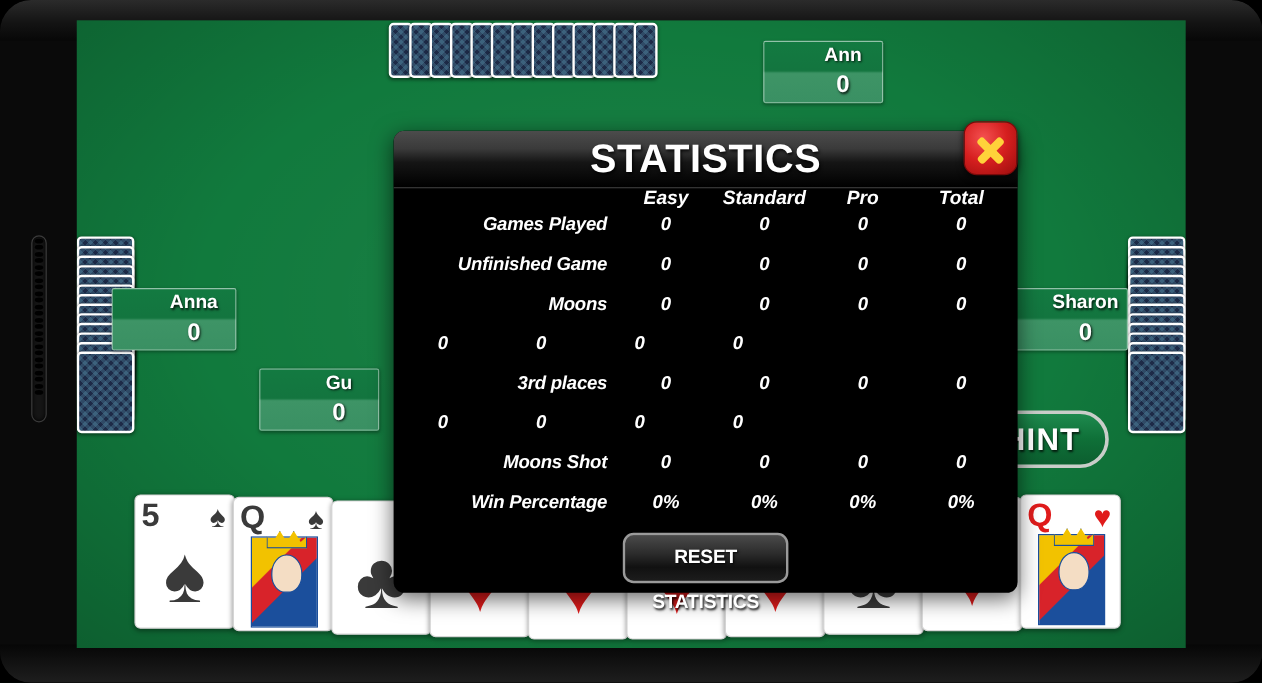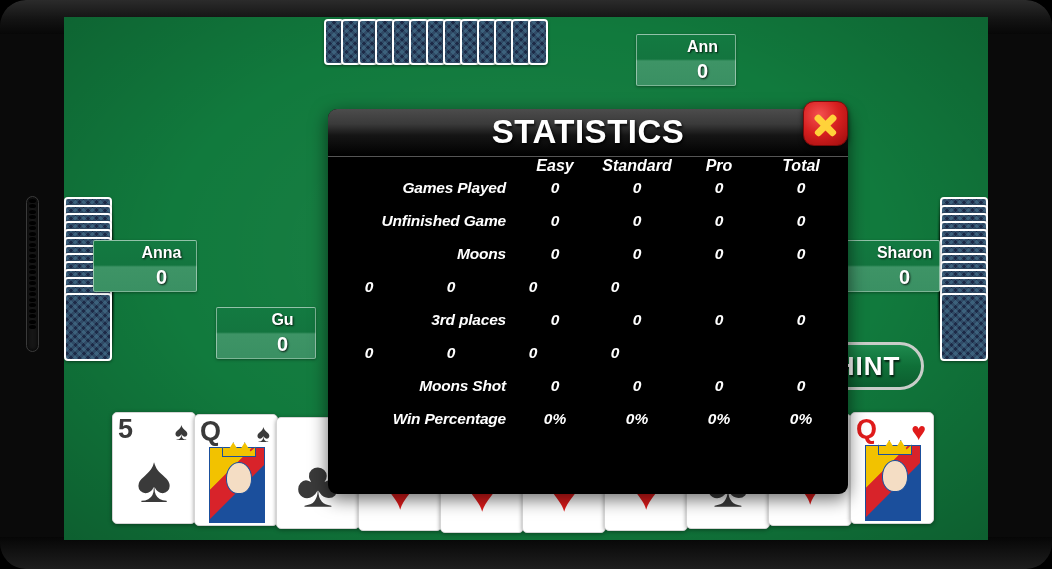--- a/index.html
+++ b/index.html
@@ -491,16 +491,17 @@
             <div class="cell">0</div>
           </div>
           <div class="stats-row">
             <div class="row-label">Win Percentage</div>
             <div class="cell">0%</div>
             <div class="cell">0%</div>
             <div class="cell">0%</div>
             <div class="cell">0%</div>
           </div>
         </div>
+      <div id="reset-button">RESET STATISTICS</div>
     </div>
 
   </div>
 </div>
 
 </body></html>

